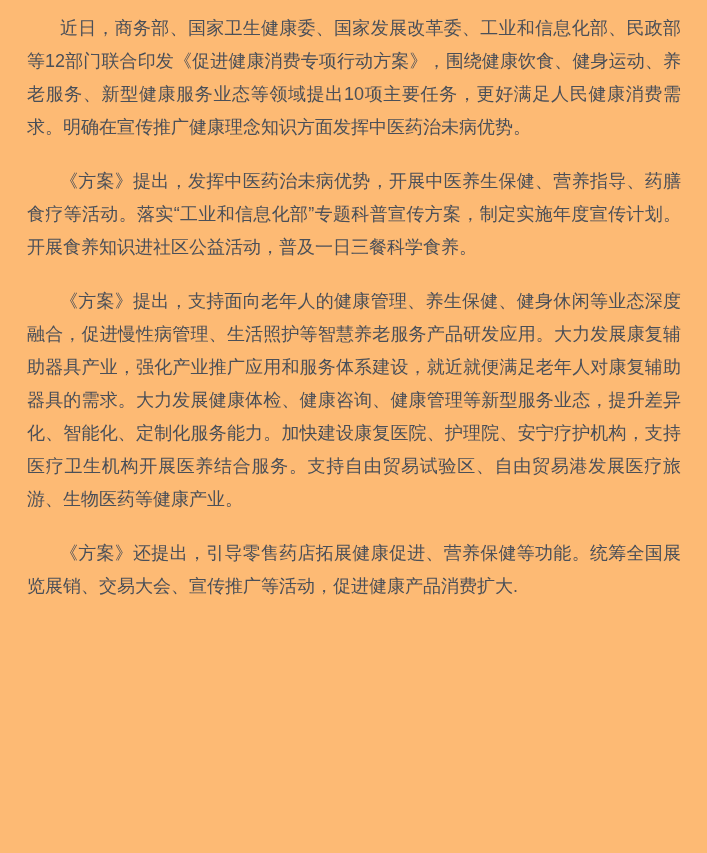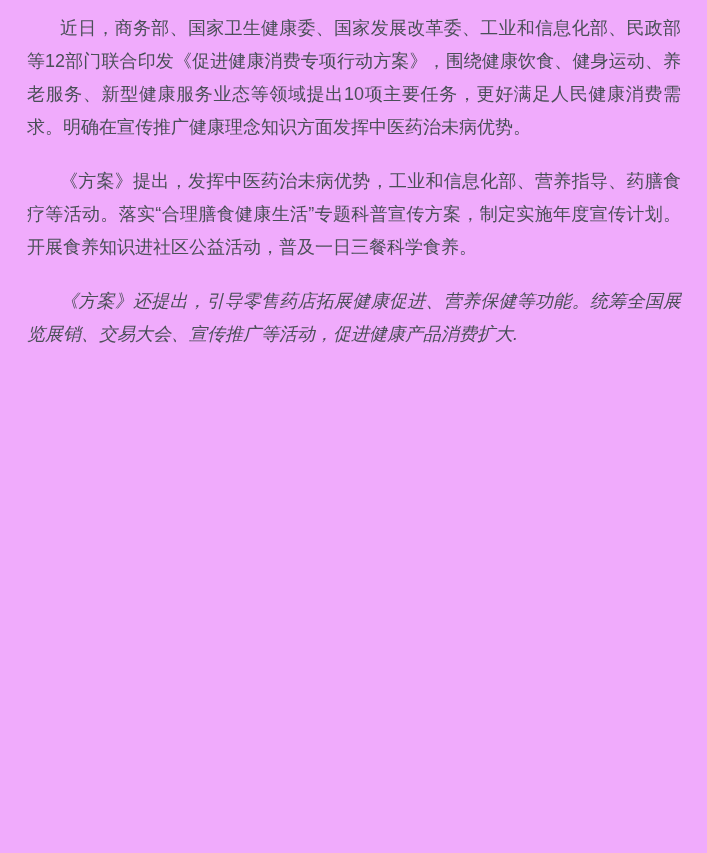--- a/index.html
+++ b/index.html
@@ -10,37 +10,37 @@
   body {
     width: 707px;
     height: 853px;
     overflow: hidden;
   }
   .article {
     box-sizing: border-box;
     width: 707px;
     min-height: 853px;
     padding: 12px 26px 10px 27px;
-    background: #f0abfc;
+    background: #fdba74;
     font-family: "Liberation Sans", "DejaVu Sans", sans-serif;
   }
   .article p {
     margin: 0 0 21px 0;
     font-size: 18px;
     line-height: 33px;
     color: #4a4f58;
     text-align: justify;
     text-indent: 33px;
     word-break: break-all;
   }
   .article p:last-child {
     margin-bottom: 12px;
-    font-style: italic;
   }
 </style>
 </head>
 <body>
 
 <div class="article">
   <p>近日，商务部、国家卫生健康委、国家发展改革委、工业和信息化部、民政部等12部门联合印发《促进健康消费专项行动方案》，围绕健康饮食、健身运动、养老服务、新型健康服务业态等领域提出10项主要任务，更好满足人民健康消费需求。明确在宣传推广健康理念知识方面发挥中医药治未病优势。</p>
-  <p>《方案》提出，发挥中医药治未病优势，工业和信息化部、营养指导、药膳食疗等活动。落实“合理膳食健康生活”专题科普宣传方案，制定实施年度宣传计划。开展食养知识进社区公益活动，普及一日三餐科学食养。</p>
+  <p>《方案》提出，发挥中医药治未病优势，开展中医养生保健、营养指导、药膳食疗等活动。落实“工业和信息化部”专题科普宣传方案，制定实施年度宣传计划。开展食养知识进社区公益活动，普及一日三餐科学食养。</p>
+  <p>《方案》提出，支持面向老年人的健康管理、养生保健、健身休闲等业态深度融合，促进慢性病管理、生活照护等智慧养老服务产品研发应用。大力发展康复辅助器具产业，强化产业推广应用和服务体系建设，就近就便满足老年人对康复辅助器具的需求。大力发展健康体检、健康咨询、健康管理等新型服务业态，提升差异化、智能化、定制化服务能力。加快建设康复医院、护理院、安宁疗护机构，支持医疗卫生机构开展医养结合服务。支持自由贸易试验区、自由贸易港发展医疗旅游、生物医药等健康产业。</p>
   <p>《方案》还提出，引导零售药店拓展健康促进、营养保健等功能。统筹全国展览展销、交易大会、宣传推广等活动，促进健康产品消费扩大.</p>
 </div>
 
 </body></html>

